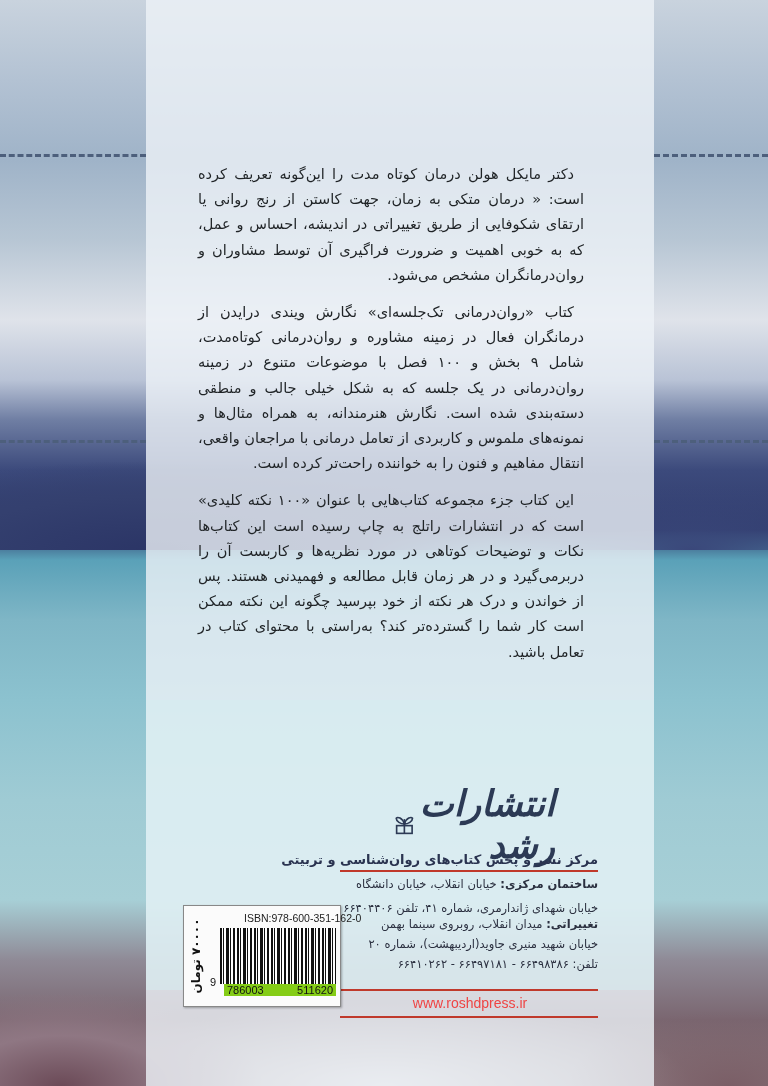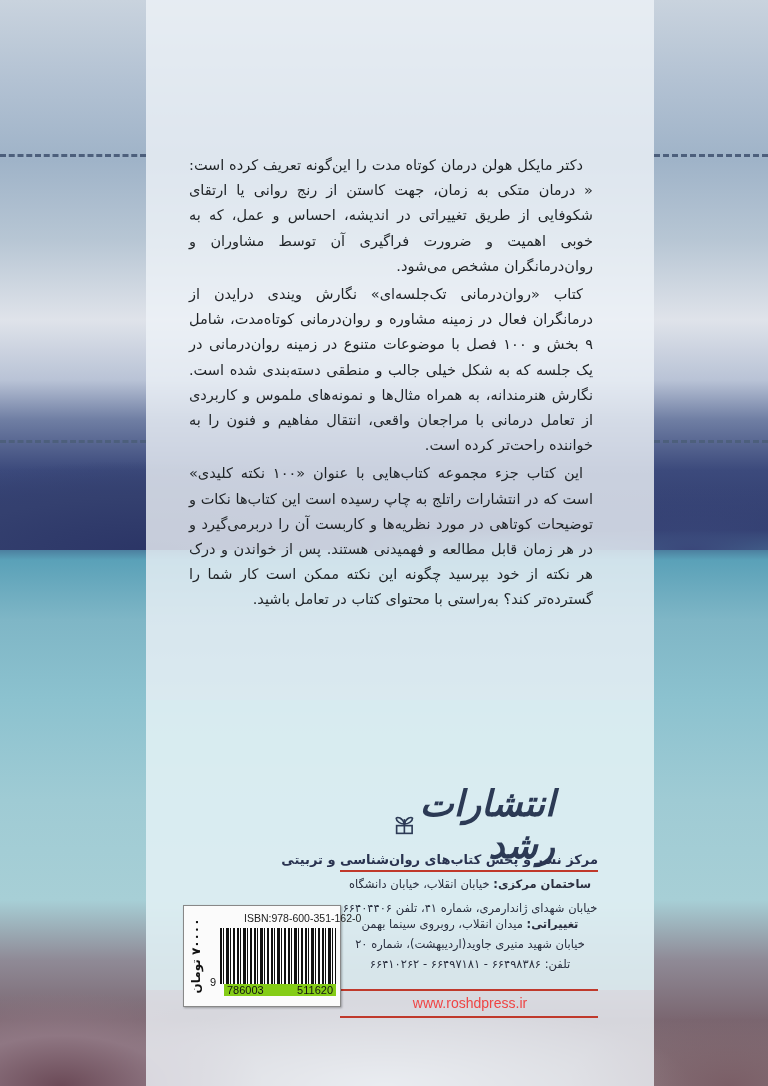--- a/index.html
+++ b/index.html
@@ -32,38 +32,38 @@
   }
   .panel-lower {
     position: absolute; left: 146px; top: 700px; width: 508px; height: 290px;
     background: rgba(214, 236, 241, 0.55);
   }
   .text-block {
     position: absolute; left: 186px; top: 150px; width: 410px;
     direction: rtl; text-align: justify; text-align-last: right;
     font-size: 14.5px; line-height: 25.2px; color: #1f2326;
   }
-  .text-block p { margin: 3px; }
+  .text-block p { margin: 12px; }
   .text-block p.indent { text-indent: 10px; }
   .text-block b { font-weight: normal; }
   .logo {
     position: absolute; left: 395px; top: 795px; width: 160px; height: 58px;
     display: flex; align-items: center; gap: 6px;
   }
   .logo-script {
     direction: rtl; font-family: "DejaVu Serif", serif; font-size: 36px; color: #2c3a55;
     font-style: italic; font-weight: bold; letter-spacing: -1px;
   }
   .publisher-tagline {
     position: absolute; left: 340px; top: 852px; width: 258px;
     direction: rtl; text-align: right; font-size: 13px; font-weight: bold; color: #2a3350;
     border-bottom: 2px solid #c0392b; padding-bottom: 3px; white-space: nowrap;
   }
   .addr {
-    position: absolute; left: 342px; width: 256px; direction: rtl; text-align: center;
+    position: absolute; left: 342px; width: 256px; direction: rtl; text-align: right;
     font-size: 11.5px; color: #2b3040; white-space: nowrap; line-height: 20px;
   }
   .addr b { font-weight: bold; }
   .red-line { position: absolute; height: 2px; background: #c0392b; }
   .website {
     position: absolute; left: 342px; top: 995px; width: 256px; text-align: center;
     font-size: 14px; color: #ef4444; font-family: "Liberation Sans", sans-serif;
   }
   .isbn-box {
     position: absolute; left: 183px; top: 905px; width: 156px; height: 100px;

